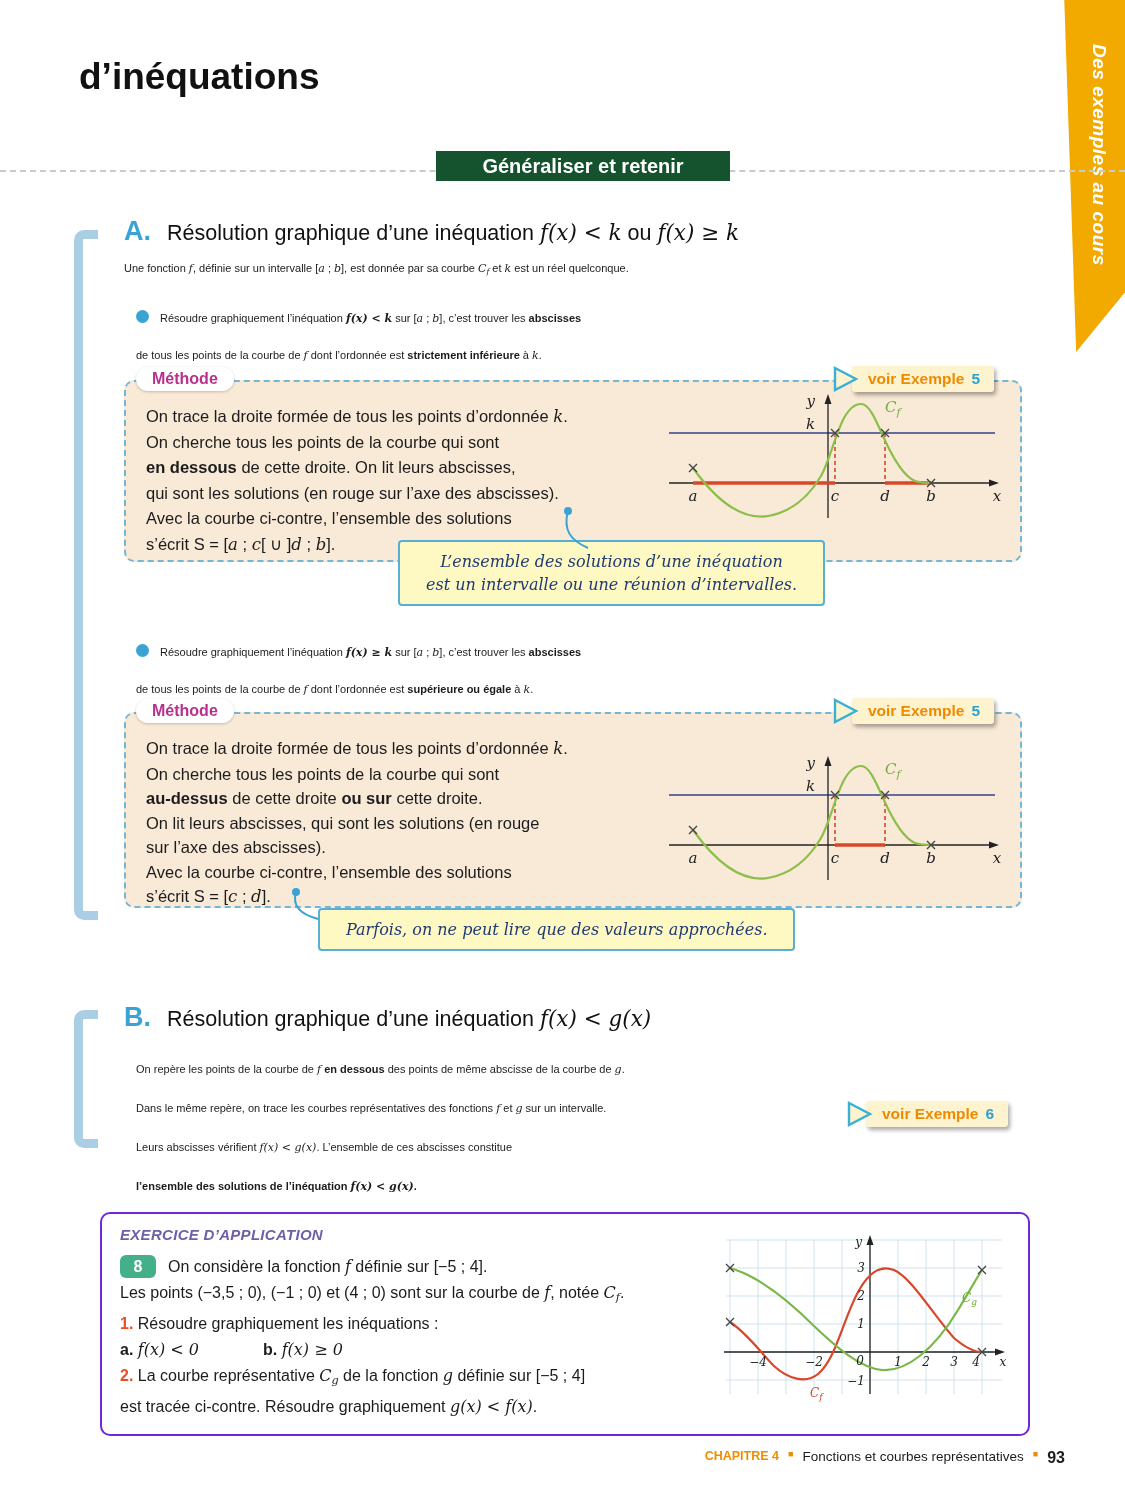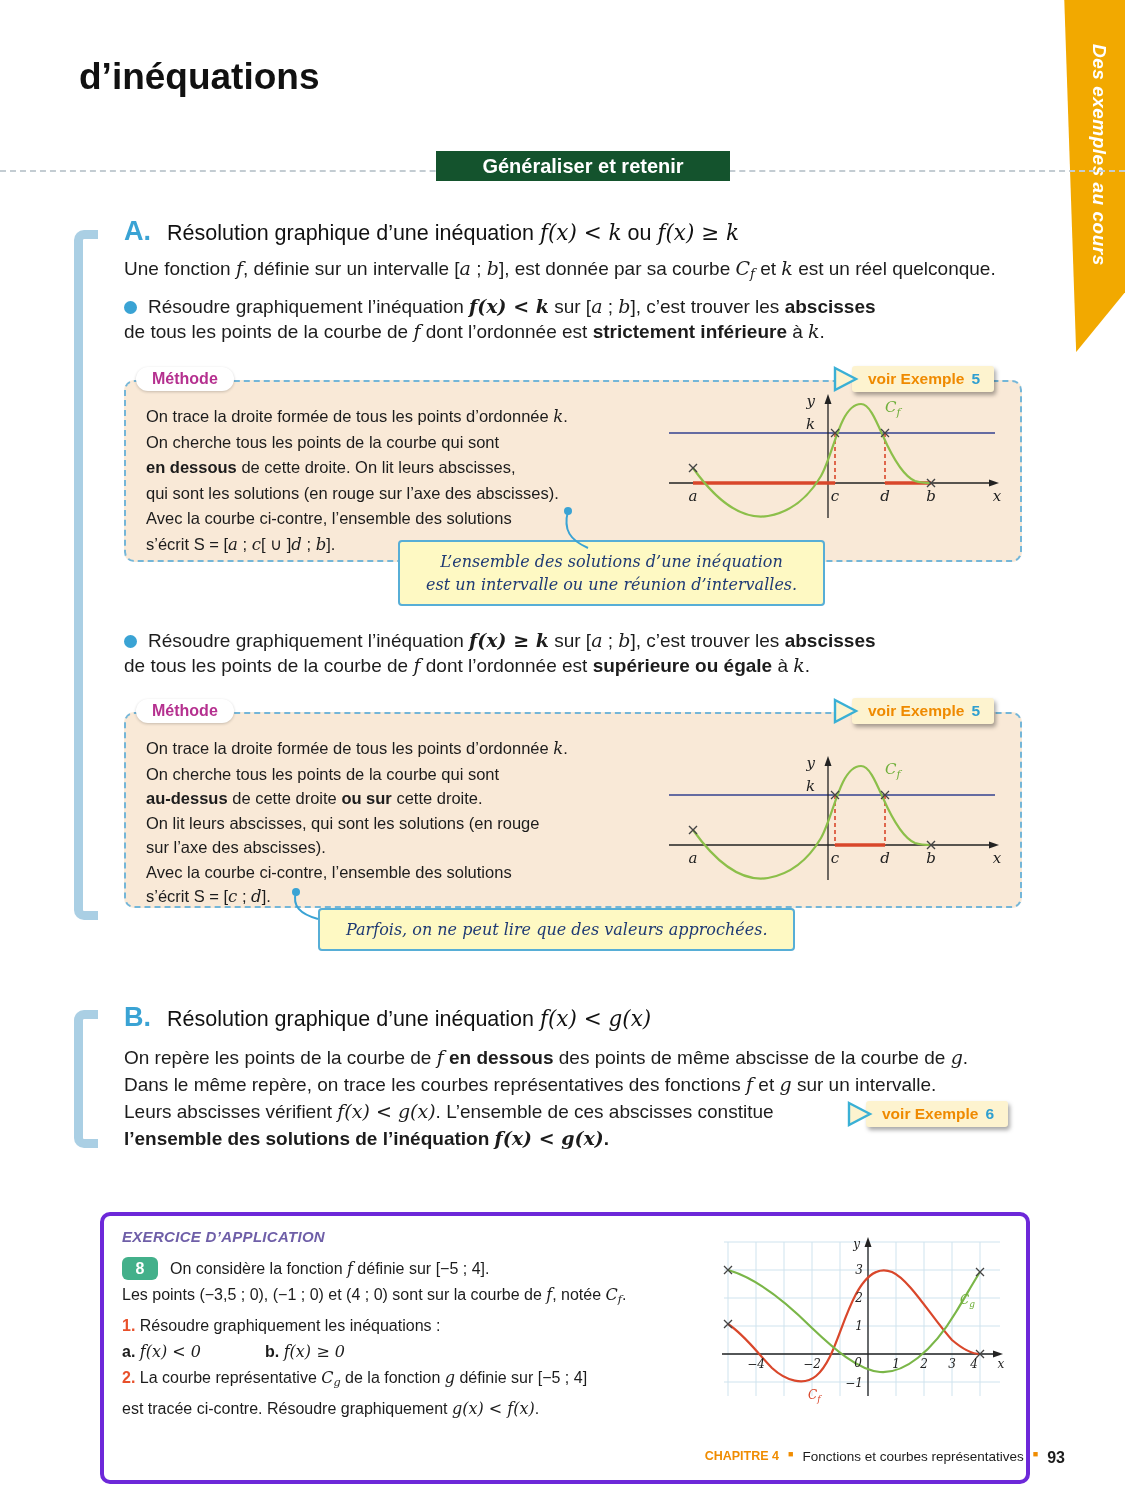--- a/index.html
+++ b/index.html
@@ -18,22 +18,22 @@
 
   
   .bracket{position:absolute;left:74px;width:24px;box-sizing:border-box;
            border:9px solid #aacfe4;border-right:none;border-radius:10px 0 0 10px;}
   .bracket-a{top:230px;height:690px;}
   .bracket-b{top:1010px;height:138px;}
   .sec-head{position:absolute;left:124px;display:flex;align-items:baseline;gap:16px;}
   .sec-letter{color:#3aa3d4;font-size:27px;font-weight:bold;}
   .sec-title{font-size:21.5px;font-weight:normal;color:#111;}
 
-  .para{position:absolute;left:124px;font-size:19px;line-height:25px;width:900px;}
-  .para p{margin:0;}
+  .para{position:absolute;left:124px;font-size:11px;line-height:25px;width:900px;}
+  .para p{margin:12px;}
   .dot{display:inline-block;width:13px;height:13px;border-radius:50%;background:#3aa3d4;
        margin-right:11px;position:relative;top:1px;}
 
   
   .mbox{position:absolute;left:124px;width:898px;background:#f9e9d7;
         border:2px dashed #74b6d8;border-radius:10px;box-sizing:border-box;}
   .mbox1{top:380px;height:182px;}
   .mbox2{top:712px;height:196px;}
   .methode-label{position:absolute;top:-15px;left:10px;background:#fff;color:#b5308f;
                  font-weight:bold;font-size:16px;padding:3px 16px;border-radius:13px;
@@ -55,22 +55,22 @@
            box-shadow:2px 3px 4px rgba(0,0,0,.35);font-size:15.5px;font-weight:bold;color:#ef8a00;white-space:nowrap;}
   .tag-num{color:#2f9fd0;margin-left:7px;}
 
   
   .bubble{position:absolute;background:#fef9c3;border:2px solid #57aed6;border-radius:4px;
           color:#1f3a74;font-family:"DejaVu Serif",serif;font-style:italic;font-size:16px;
           text-align:center;padding:8px 26px;line-height:23px;z-index:6;}
   .tail{position:absolute;z-index:7;}
 
   
-  .ex-box{position:absolute;left:100px;top:1212px;width:930px;height:272px;
-          border:4px solid #6d28d9;border-radius:10px;box-sizing:border-box;background:#fff;}
+  .ex-box{position:absolute;left:100px;top:1212px;width:930px;height:224px;
+          border:2px solid #6d28d9;border-radius:10px;box-sizing:border-box;background:#fff;}
   .ex-header{position:absolute;left:18px;top:12px;color:#6f5fa8;font-weight:bold;
              font-style:italic;font-size:15px;letter-spacing:.3px;}
   .ex-lines{position:absolute;left:18px;top:40px;width:590px;font-size:16px;line-height:26px;}
   .ex-lines p{margin:0;}
   .badge{display:inline-block;background:#43b08a;color:#fff;font-weight:bold;font-size:16px;
          width:36px;height:23px;border-radius:6px;text-align:center;line-height:23px;margin-right:12px;}
   .ex-graph{position:absolute;right:18px;top:18px;}
 
   
   .footer{position:absolute;top:1449px;right:60px;display:flex;align-items:flex-start;gap:9px;font-size:13.5px;}

